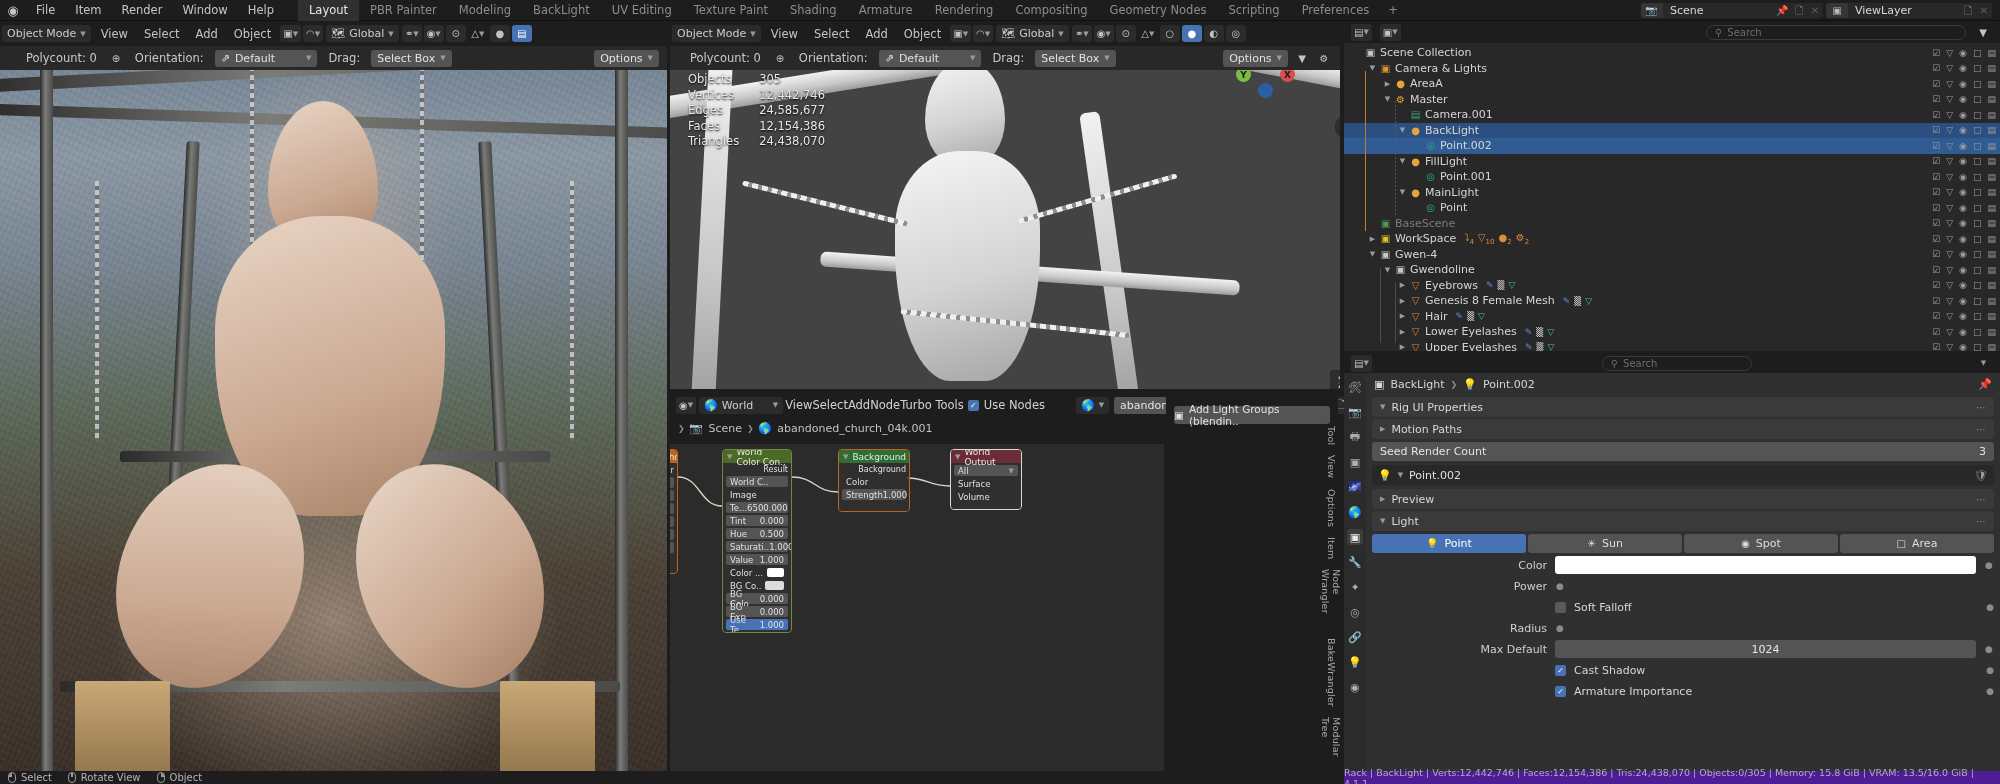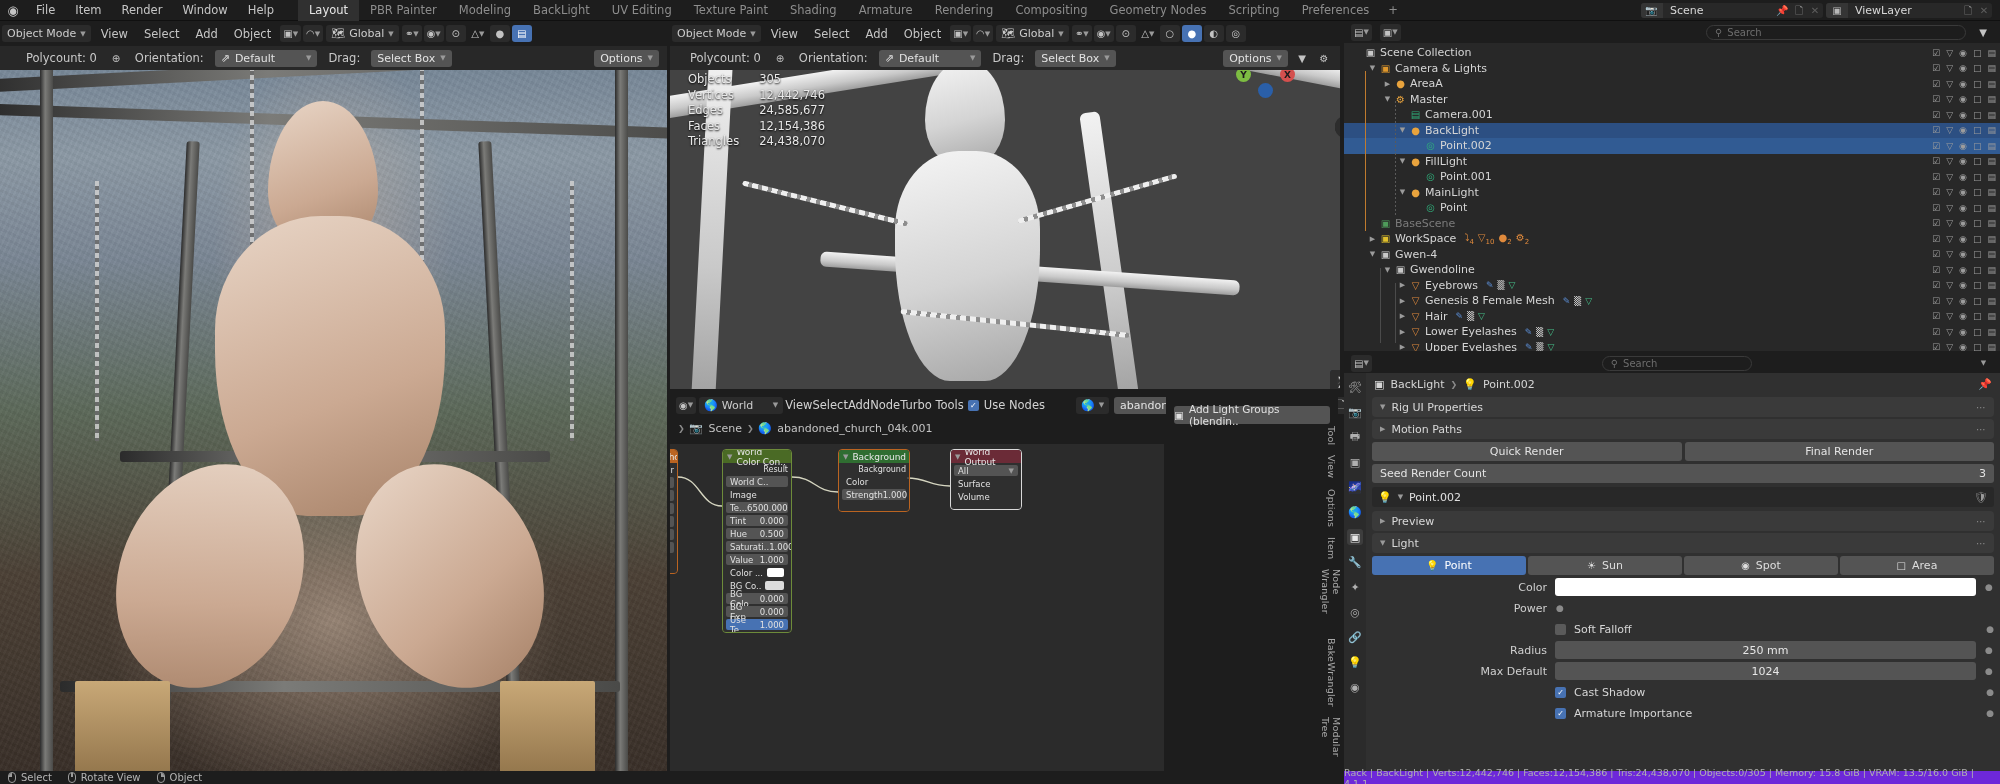--- a/index.html
+++ b/index.html
@@ -215,21 +215,21 @@
   
   #statusLeft { position:absolute; left:0; top:771px; width:1344px; height:13px;
     background:#1d1d1d; display:flex; align-items:center; gap:16px; padding-left:8px;
     font-size:10px; color:#b4b4b4; }
   #statusLeft .sgrp { display:flex; align-items:center; gap:5px; }
   .mouseic { display:inline-block; width:8px; height:11px; border:1px solid #9b9b9b; border-radius:4px; position:relative;}
   .mouseic.l:before { content:''; position:absolute; left:0; top:0; width:3px; height:4px; background:#9b9b9b; border-radius:3px 0 0 0;}
   .mouseic.m:before { content:''; position:absolute; left:2.5px; top:0; width:2px; height:4px; background:#9b9b9b;}
   .mouseic.r:before { content:''; position:absolute; right:0; top:0; width:3px; height:4px; background:#9b9b9b; border-radius:0 3px 0 0;}
   #statusRight { position:absolute; left:1344px; top:771px; width:656px; height:13px;
-    background:#6d28d9; display:flex; align-items:center; justify-content:flex-end;
+    background:#4c1d95; display:flex; align-items:center; justify-content:flex-end;
     padding-right:16px; font-size:9.5px; color:#b0b0b0; }
 
   
   .rtools { position:absolute; right:5px; display:flex; flex-direction:column; gap:3px; }
 </style>
 </head>
 <body>
 
 <div id="topbar">
   <div class="blender-logo">◉</div>
@@ -961,24 +961,20 @@
     </div>
 
     <div class="ppanel">
       <div class="ppanel-hd">
         <span class="chev">▶</span>
         <span>Motion Paths</span>
         <span class="dots">⋯</span>
       </div>
     </div>
 
-    <div class="pbtnrow">
-      <div class="pbtn">Quick Render</div>
-      <div class="pbtn">Final Render</div>
-    </div>
 
     <div class="pfield">
       <span>Seed Render Count</span>
       <span>3</span>
     </div>
 
 
     <div class="pidblock">
       <span>💡</span>
       <span class="chev">▼</span>
@@ -1031,21 +1027,20 @@
       <span class="dot">●</span>
     </div>
     <div class="cbrow">
       <span class="pad"></span>
       <span class="cb"></span>
       <span class="cblbl">Soft Falloff</span>
       <span class="dot">●</span>
     </div>
     <div class="prow">
       <span class="plbl">Radius</span>
-      <span class="pval">250 mm</span>
       <span class="dot">●</span>
     </div>
     <div class="prow">
       <span class="plbl">Max Default</span>
       <span class="pval">1024</span>
       <span class="dot">●</span>
     </div>
     <div class="cbrow">
       <span class="pad"></span>
       <span class="cb on">✓</span>

